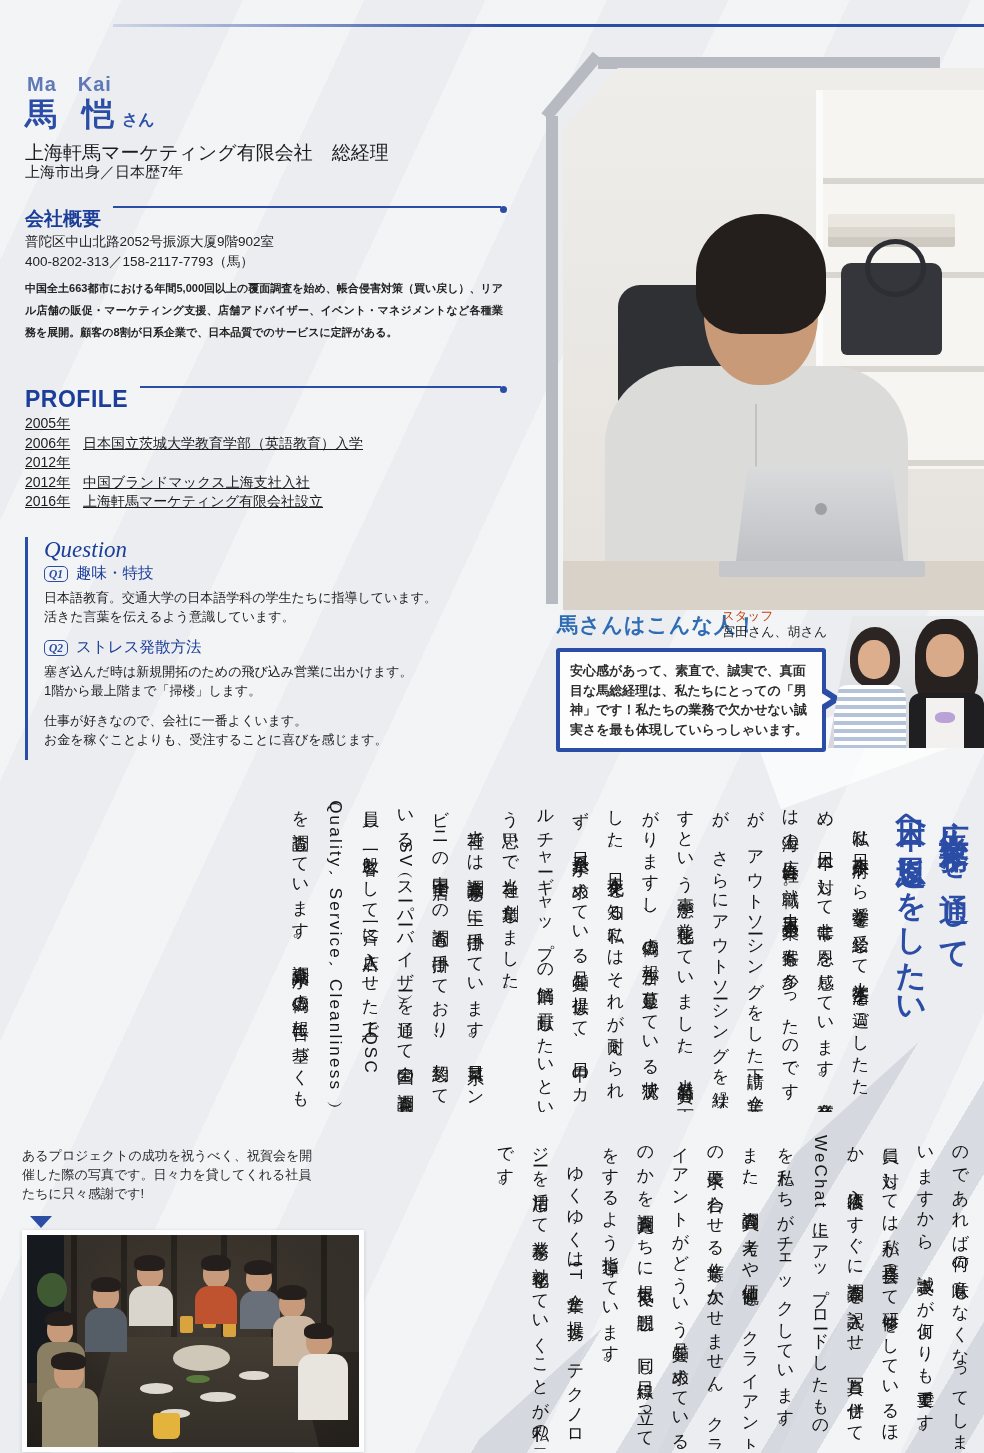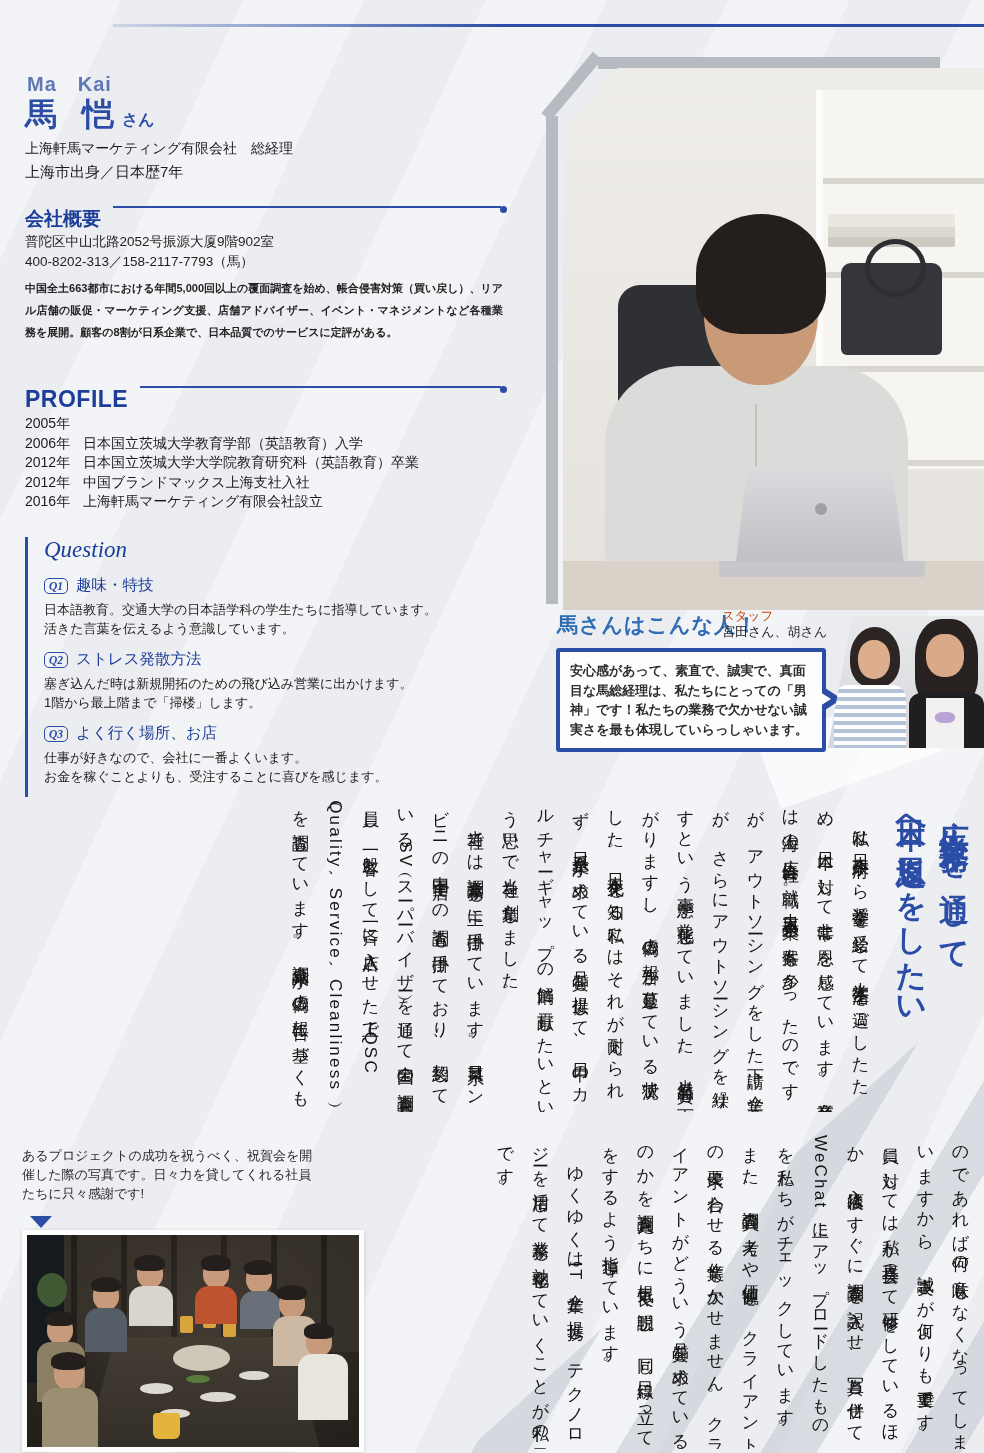--- a/index.html
+++ b/index.html
@@ -9,41 +9,41 @@
   .page-sheen{position:absolute;inset:0;background:repeating-linear-gradient(115deg,rgba(255,255,255,.55) 0 110px,rgba(219,222,229,.35) 110px 220px);opacity:.45;pointer-events:none;}
   .stripes-br{position:absolute;right:0;bottom:0;width:520px;height:470px;background:repeating-linear-gradient(121deg,rgba(193,197,206,.65) 0 48px,rgba(238,240,243,0) 48px 124px);clip-path:polygon(100% 0,100% 100%,0 100%);opacity:.8;}
   .stripes-mid{position:absolute;left:760px;top:690px;width:300px;height:70px;background:rgba(255,255,255,.7);transform:rotate(-20deg);}
   .top-rule{position:absolute;top:24px;left:113px;right:0;height:3px;background:linear-gradient(90deg,rgba(43,77,166,.15),#2b4da6 45%);}
 
   
   .romaji{position:absolute;left:27px;top:71px;font-size:20px;font-weight:bold;color:#5f78b6;letter-spacing:1px;}
   .name-line{position:absolute;left:25px;top:93px;color:#2b4da6;white-space:nowrap;}
   .name-kanji{font-size:32px;font-weight:bold;letter-spacing:8px;}
   .name-suffix{font-size:16px;font-weight:bold;}
-  .title-line{position:absolute;left:25px;top:140px;font-size:14px;color:#1b1b1d;}
+  .title-line{position:absolute;left:25px;top:140px;font-size:19px;color:#1b1b1d;}
   .origin-line{position:absolute;left:25px;top:163px;font-size:15px;color:#1b1b1d;}
 
   .sec-head{position:absolute;display:flex;width:482px;left:25px;}
   .sec-head .lbl{font-weight:bold;color:#1c3e99;white-space:nowrap;}
   .sec-head .rule{flex:1;height:2px;background:#2b4da6;margin-left:12px;}
   .sec-head .dot{width:7px;height:7px;border-radius:50%;background:#2b4da6;margin-left:-1px;}
   .head-company{top:206px;}
   .head-company .lbl{font-size:19px;}
   .head-profile{top:386px;}
   .head-profile .lbl{font-size:23px;letter-spacing:.5px;}
 
   .addr-block{position:absolute;left:25px;top:232px;font-size:13.5px;line-height:20px;color:#222;}
   .company-desc{position:absolute;left:25px;top:277px;width:478px;font-size:11px;line-height:22px;color:#222;text-align:justify;font-weight:bold;}
 
   .profile-list{position:absolute;left:25px;top:414px;font-size:14px;line-height:19.5px;color:#1b1b1d;}
-  .p-row{display:flex;}
+  .p-row{display:flex;text-decoration:underline;}
   .p-year{width:58px;flex:0 0 58px;}
 
   .q-section{position:absolute;left:25px;top:537px;width:478px;border-left:3px solid #2b4da6;padding-left:16px;}
-  .q-heading{font-family:"Liberation Serif","DejaVu Serif",serif;font-style:italic;font-size:23px;color:#1c3e99;margin:0 0 12px 0;}
+  .q-heading{font-family:"Liberation Serif","DejaVu Serif",serif;font-style:italic;font-size:23px;color:#1c3e99;margin:0 0 0 0;}
   .q-item{margin-bottom:11px;}
   .q-title-row{display:flex;align-items:center;margin-bottom:4px;}
   .q-badge{border:1.5px solid #2b4da6;border-radius:5px;color:#2b4da6;font-size:11.5px;font-style:italic;font-weight:bold;padding:1px 4px;margin-right:8px;font-family:"Liberation Serif","DejaVu Serif",serif;}
   .q-title{font-size:15.5px;font-weight:normal;color:#1c3e99;}
   .q-answer{font-size:13px;line-height:19px;color:#222;white-space:pre-line;}
 
   
   .photo-frame-top{position:absolute;left:598px;top:57px;width:342px;height:12px;background:#b7bac1;}
   .photo-frame-diag{position:absolute;left:546px;top:111px;width:80px;height:12px;background:#b7bac1;transform:rotate(-50deg);transform-origin:left center;}
   .photo-frame-left{position:absolute;left:546px;top:116px;width:12px;height:488px;background:#b7bac1;}
@@ -151,21 +151,20 @@
   <div class="profile-list" data-interactable="false">
     <div class="p-row" data-interactable="false">
         <span class="p-year" data-interactable="false">2005年</span>
       </div>
     <div class="p-row" data-interactable="false">
         <span class="p-year" data-interactable="false">2006年</span>
         <span class="p-text" data-interactable="false">日本国立茨城大学教育学部（英語教育）入学</span>
       </div>
     <div class="p-row" data-interactable="false">
         <span class="p-year" data-interactable="false">2012年</span>
-        <span class="p-text" data-interactable="false">日本国立茨城大学大学院教育研究科（英語教育）卒業</span>
       </div>
     <div class="p-row" data-interactable="false">
         <span class="p-year" data-interactable="false">2012年</span>
         <span class="p-text" data-interactable="false">中国ブランドマックス上海支社入社</span>
       </div>
     <div class="p-row" data-interactable="false">
         <span class="p-year" data-interactable="false">2016年</span>
         <span class="p-text" data-interactable="false">上海軒馬マーケティング有限会社設立</span>
       </div>
   </div>
@@ -182,24 +181,20 @@
     </div>
     <div class="q-item" data-interactable="false">
       <div class="q-title-row" data-interactable="false">
         <span class="q-badge" data-interactable="false">Q2</span>
         <span class="q-title" data-interactable="false">ストレス発散方法</span>
       </div>
       <div class="q-answer" data-interactable="false">塞ぎ込んだ時は新規開拓のための飛び込み営業に出かけます。
 1階から最上階まで「掃楼」します。</div>
     </div>
     <div class="q-item" data-interactable="false">
-      <div class="q-title-row" data-interactable="false">
-        <span class="q-badge" data-interactable="false">Q3</span>
-        <span class="q-title" data-interactable="false">よく行く場所、お店</span>
-      </div>
       <div class="q-answer" data-interactable="false">仕事が好きなので、会社に一番よくいます。
 お金を稼ぐことよりも、受注することに喜びを感じます。</div>
     </div>
   </div>
 
   <div class="photo-frame-top" data-interactable="false"></div>
   <div class="photo-frame-diag" data-interactable="false"></div>
   <div class="photo-frame-left" data-interactable="false"></div>
   <div class="main-photo" data-interactable="false">
     <div class="mp-wall" data-interactable="false"></div>

